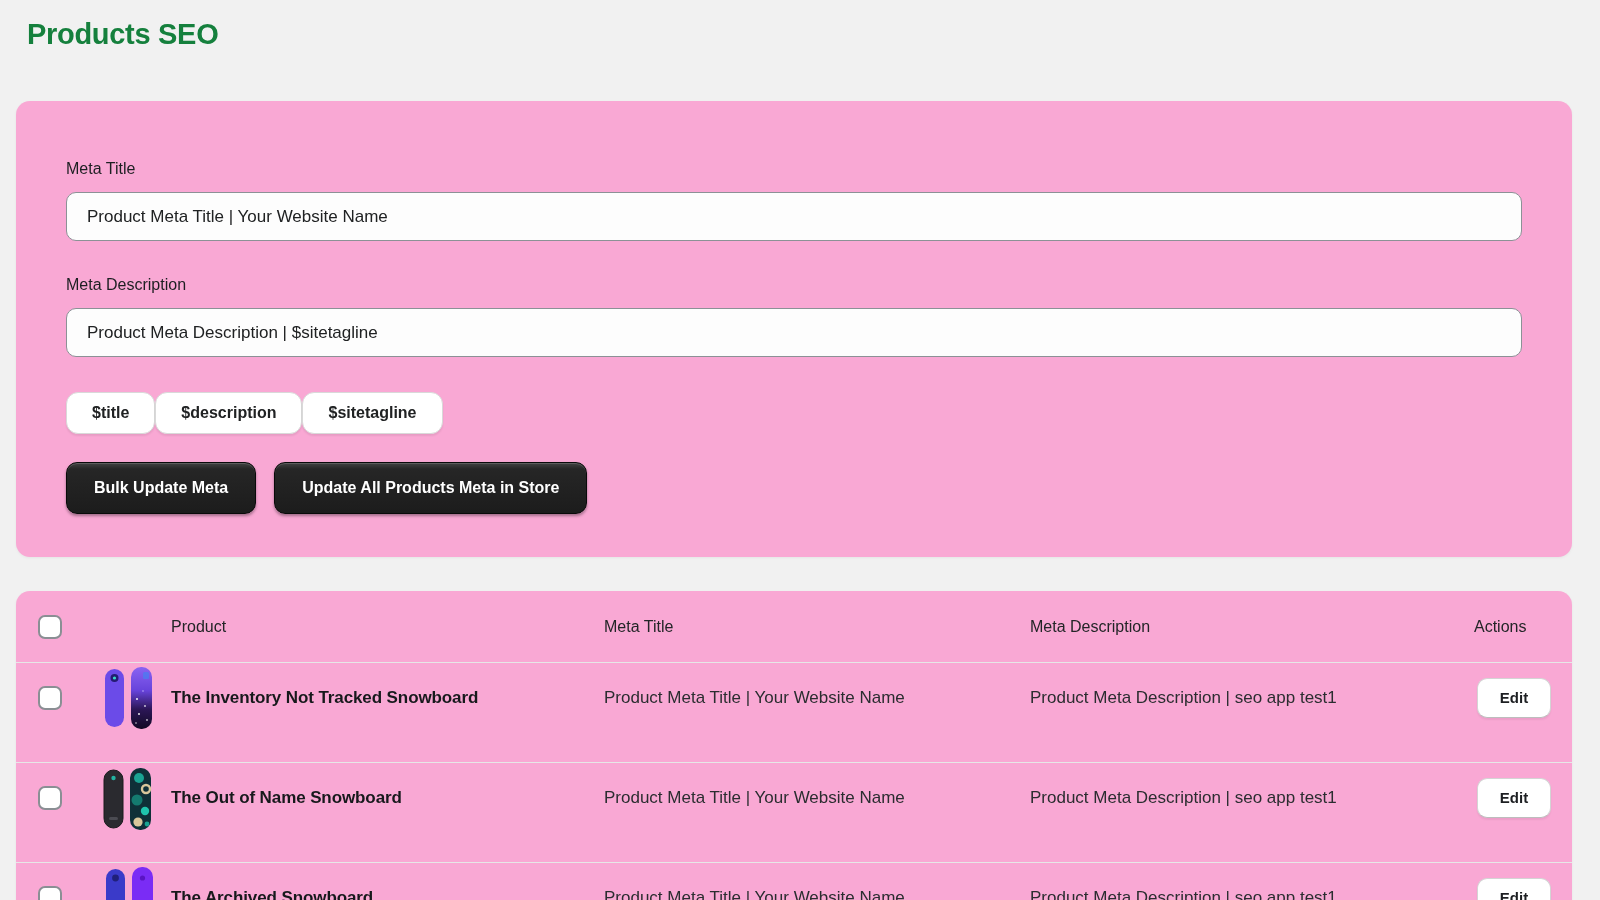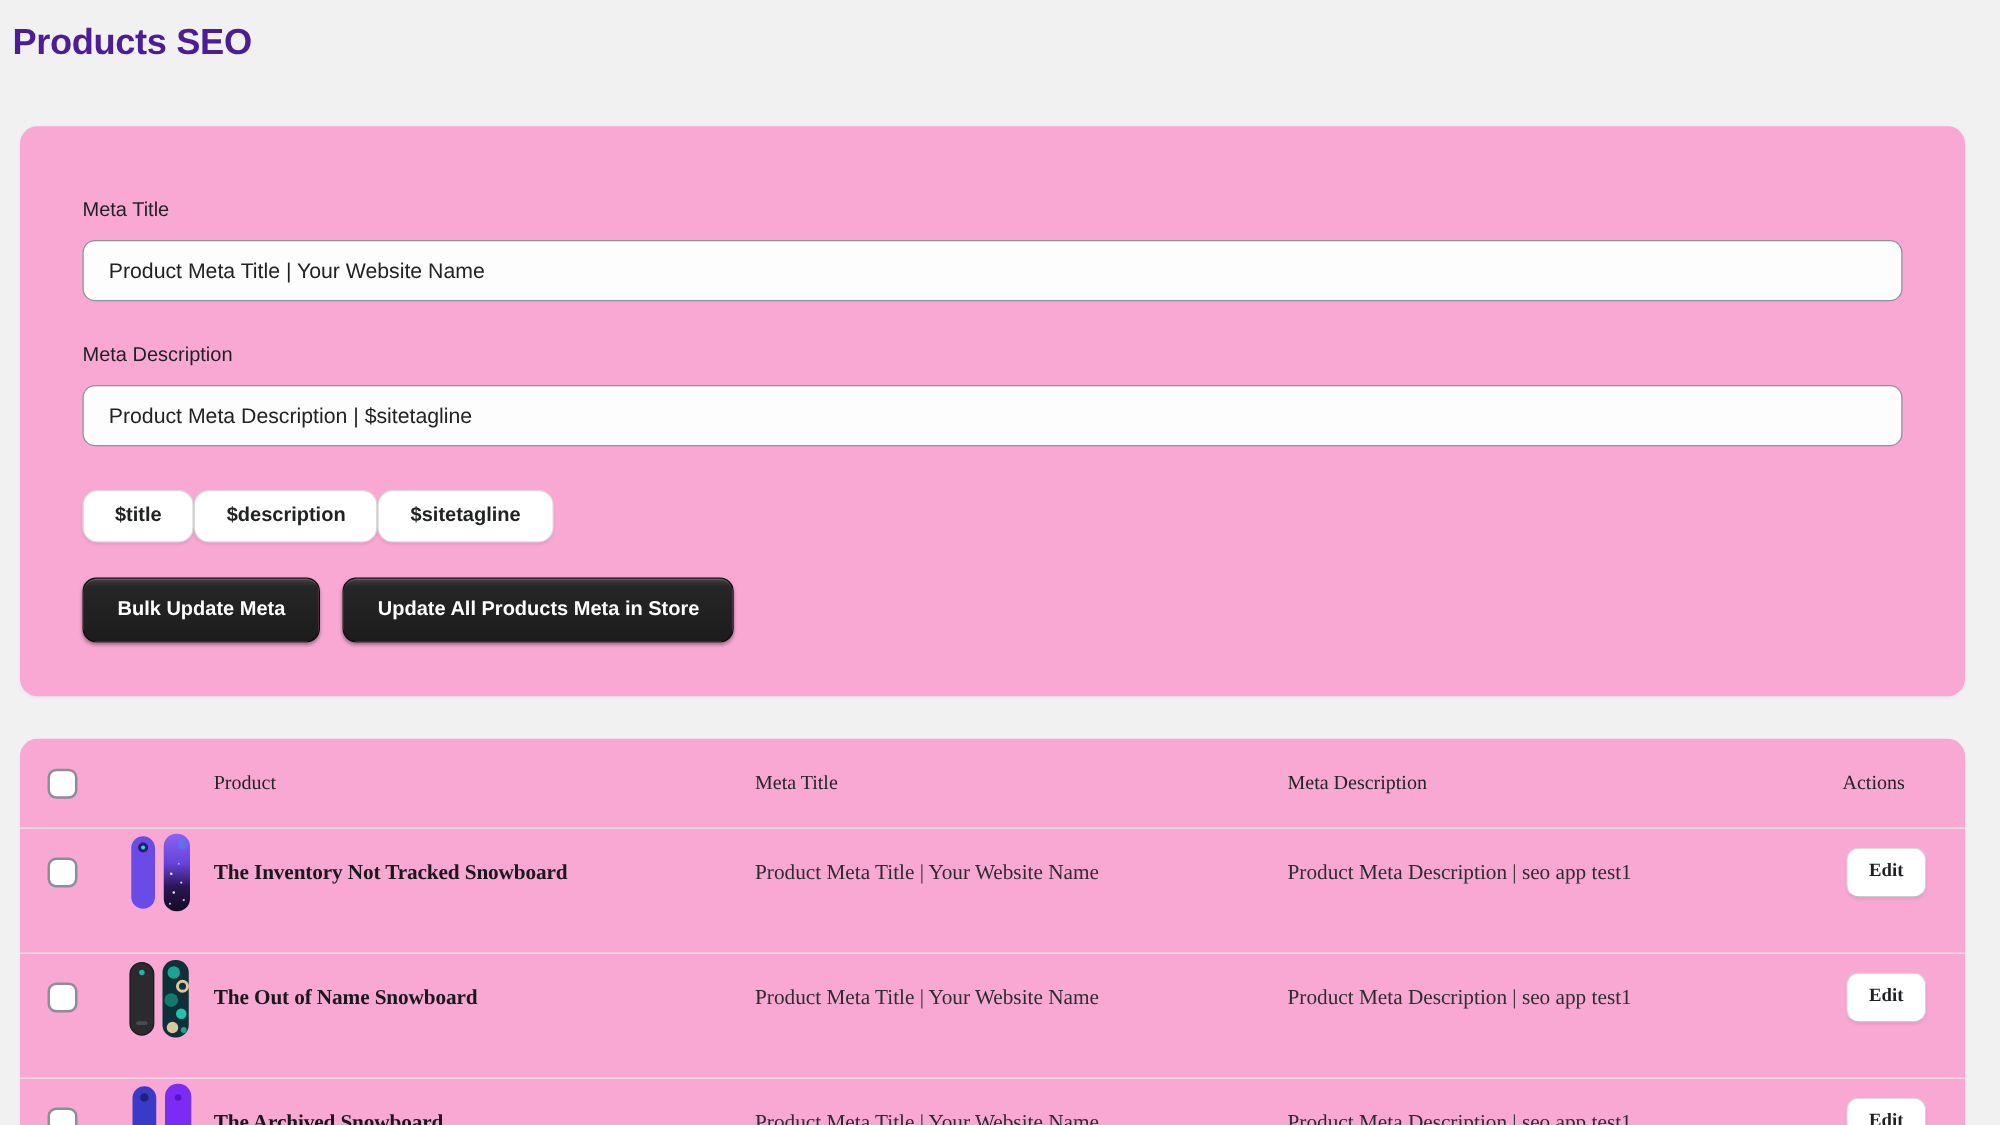--- a/index.html
+++ b/index.html
@@ -4,23 +4,23 @@
 <style>
   * { box-sizing: border-box; }
   html, body { margin: 0; padding: 0; }
   body {
     width: 1600px; height: 900px; overflow: hidden; position: relative;
     background: #f1f1f1;
     font-family: "Liberation Sans", "DejaVu Sans", sans-serif;
     color: #1a1a1a;
   }
   .page-title {
-    position: absolute; left: 10px; top: 18px; margin: 0;
+    position: absolute; left: 27px; top: 18px; margin: 0;
     font-size: 29px; line-height: 32px; font-weight: 700;
-    letter-spacing: -0.3px; color: #4c1d95;
+    letter-spacing: -0.3px; color: #15803d;
   }
   .card {
     position: absolute; left: 16px; width: 1556px;
     background: #f9a8d4; border-radius: 14px;
     box-shadow: 0 1px 3px rgba(0,0,0,0.05);
   }
   
   .form-card { top: 101px; height: 456px; padding: 59px 50px 0 50px; }
   .field { margin-bottom: 35px; }
   .field-label {
@@ -51,39 +51,38 @@
     font-weight: 700; font-size: 16px; font-family: inherit;
     box-shadow: 0 2px 3px rgba(0,0,0,0.35), inset 0 1px 0 rgba(255,255,255,0.16);
     cursor: pointer;
   }
   
   .table-card { top: 591px; height: 372px; overflow: hidden; padding: 0; }
   .trow {
     display: grid;
     grid-template-columns: 84px 71px 433px 426px 444px 1fr;
     align-items: center;
-    font-family: Liberation Serif, serif;
   }
   .thead {
     height: 72px; border-bottom: 1px solid #e7e7e7;
     font-size: 16px; color: #232527;
   }
   .cell-check { padding-left: 22px; }
   .checkbox {
     width: 24px; height: 24px; background: #fff;
     border: 2px solid #8a8f94; border-radius: 7px; cursor: pointer;
   }
   .tbody-row { height: 100px; border-bottom: 1px solid #e7e7e7; padding-bottom: 30px; }
   .tbody-row.row-clipped { padding-bottom: 55px; border-bottom: none; }
   .row-clipped .thumb { align-self: start; margin-top: 3px; }
   .thumb { display: block; }
   .product-name { font-weight: 700; font-size: 17px; color: #17191c; letter-spacing: -0.1px; padding-right: 20px; }
   .meta-text { font-size: 17px; color: #2b2d30; padding-right: 16px; white-space: nowrap; }
   .edit-btn {
-    width: 64px; height: 40px; margin-left: 3px;
+    width: 74px; height: 40px; margin-left: 3px;
     background: #ffffff; border: 1px solid #d4d4d4; border-bottom-color: #bdbdbd;
     border-radius: 10px; font-weight: 700; font-size: 15px; color: #1d1f22;
     box-shadow: 0 2px 2px rgba(0,0,0,0.06);
     font-family: inherit; cursor: pointer;
   }
 </style>
 </head>
 <body>
 
 <div>

